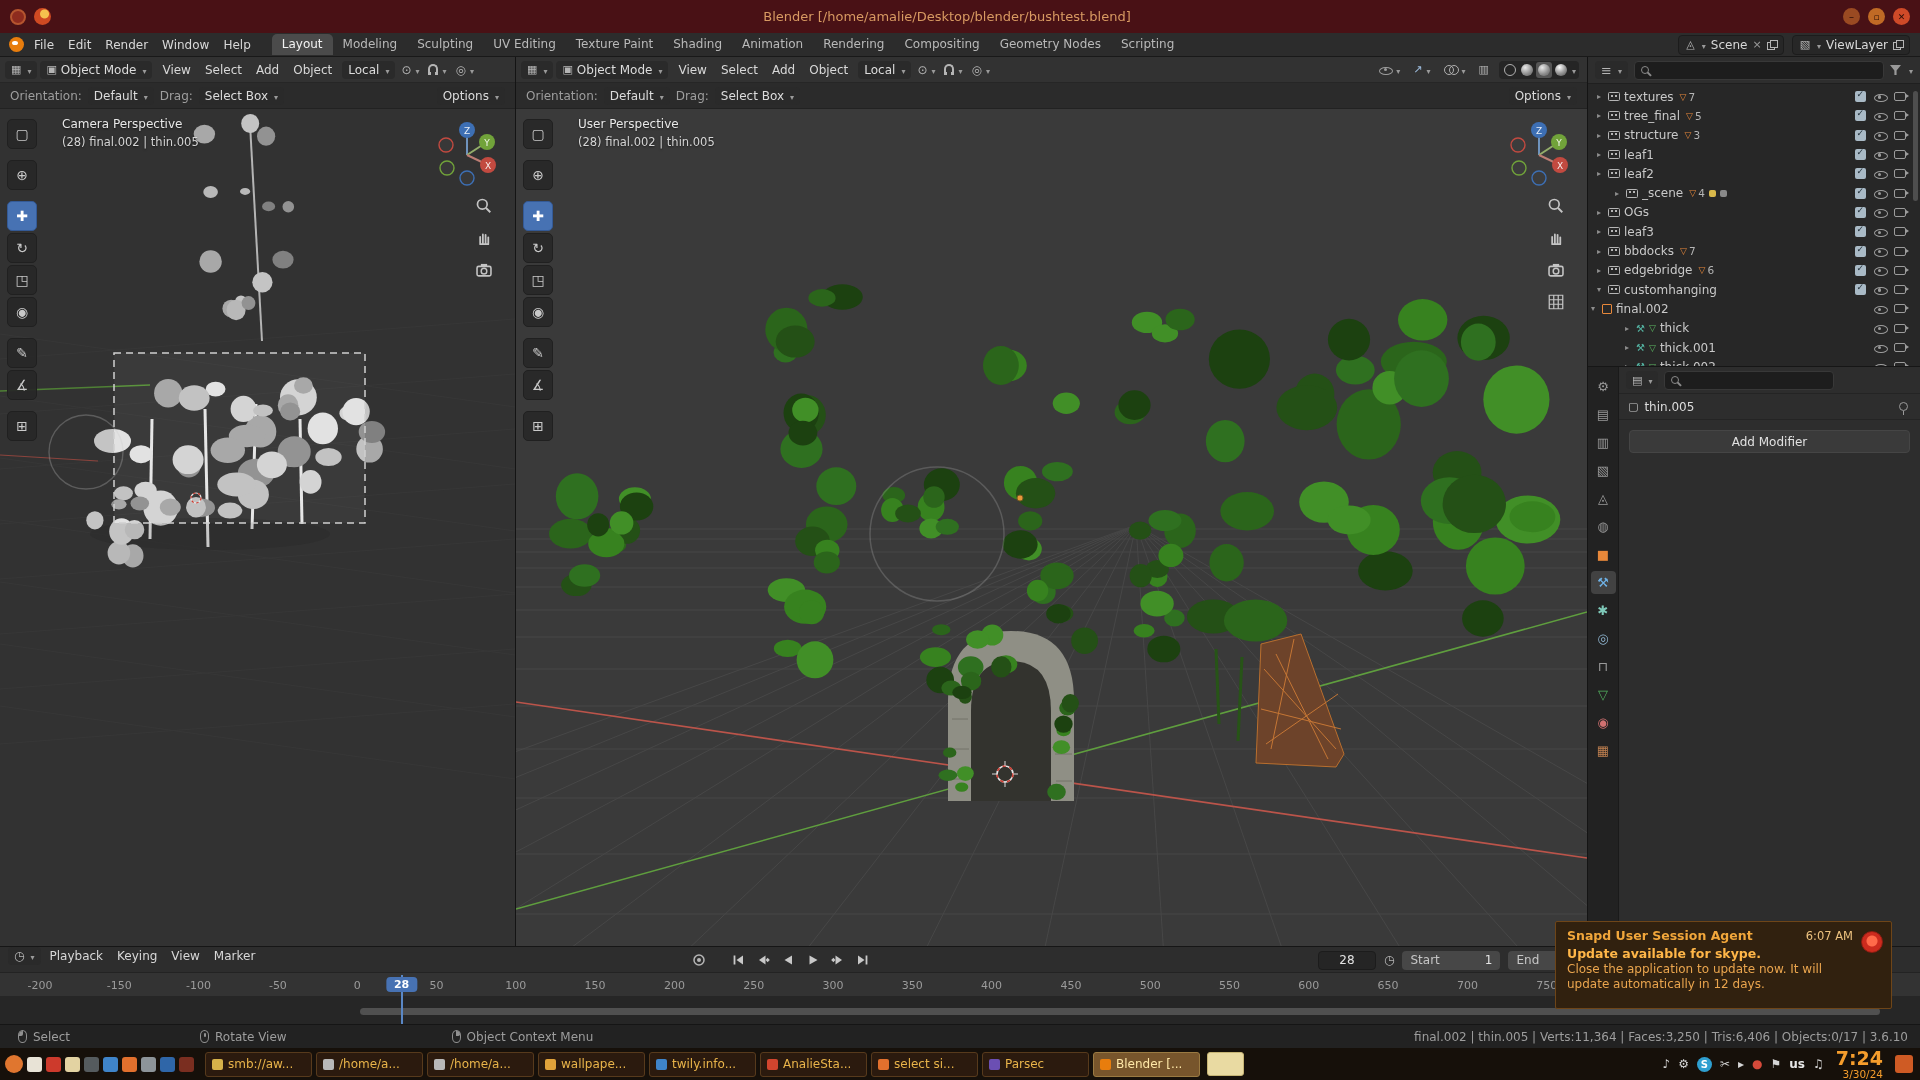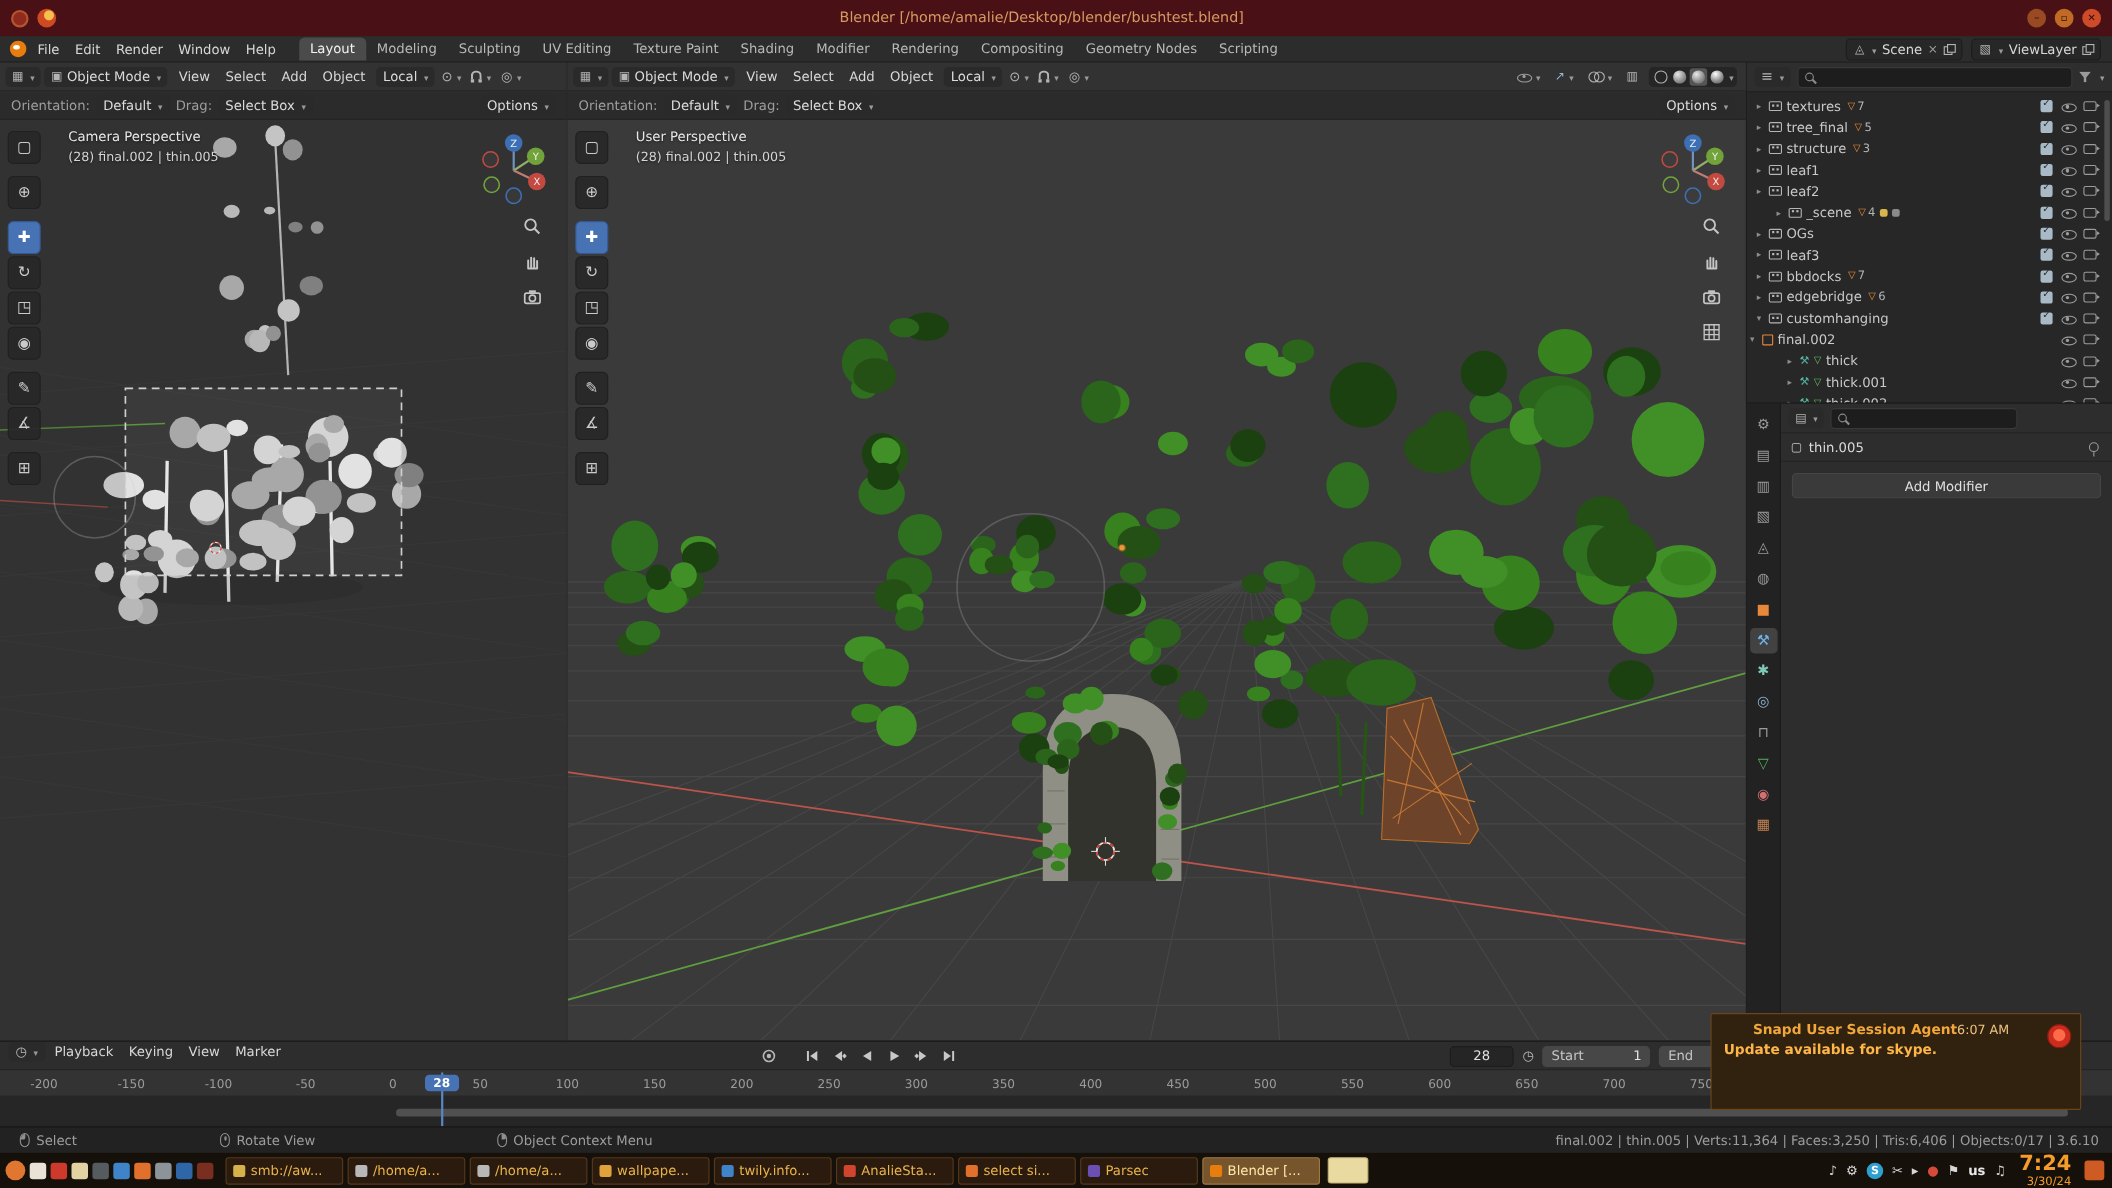--- a/index.html
+++ b/index.html
@@ -164,21 +164,21 @@
 .tray-ic{color:#d6d6d6;font-size:12px}
 .skype{width:15px;height:15px;border-radius:50%;background:#2f9fd0;color:#fff;font-size:10px;font-weight:bold;display:flex;align-items:center;justify-content:center}
 .kbd{color:#e8e8e8;font-weight:bold}
 .clock{display:flex;flex-direction:column;align-items:flex-end;line-height:1.12;color:#f59d2c;margin:0 4px}
 .clock .t{font-size:19px;font-weight:bold}
 .clock .d{font-size:10.5px}
 .lastic{width:18px;height:18px;border-radius:3px;background:#cf5b24;flex:none}
 
 
 .notif{position:absolute;left:1555px;top:921px;width:337px;height:88px;background:#31210f;border:1px solid #6e4518;border-radius:2px;padding:6px 38px 6px 11px;z-index:40}
-.notif-row1{display:flex;justify-content:center;align-items:baseline}
+.notif-row1{display:flex;justify-content:space-between;align-items:baseline}
 .notif-title{color:#f2a73b;font-weight:bold;font-size:12.5px}
 .notif-time{color:#edc27f;font-size:11.5px}
 .notif-head{margin-top:3px;font-weight:bold;color:#ffb648;font-size:12.5px}
 .notif-body{margin-top:1px;font-size:12px;line-height:1.28;color:#eaa54e}
 .notif-icon{position:absolute;right:8px;top:9px;width:22px;height:22px;border-radius:50%;background:radial-gradient(circle at 50% 45%,#ff6a4a 0 5px,#cc2b1e 6px 100%);border:1px solid #8e1d12}
 </style>
 </head>
 <body>
 
 <div id="app">
@@ -201,21 +201,21 @@
         <span class="hmenu">Window</span>
         <span class="hmenu">Help</span>
       </div>
     <div class="wtabs" id="workspace-tabs">
         <span class="wtab active">Layout</span>
         <span class="wtab">Modeling</span>
         <span class="wtab">Sculpting</span>
         <span class="wtab">UV Editing</span>
         <span class="wtab">Texture Paint</span>
         <span class="wtab">Shading</span>
-        <span class="wtab">Modifier</span>
+        <span class="wtab">Animation</span>
         <span class="wtab">Rendering</span>
         <span class="wtab">Compositing</span>
         <span class="wtab">Geometry Nodes</span>
         <span class="wtab">Scripting</span>
       </div>
     <div class="tb-right">
       <span class="selector">
         <i class="g g-scene"></i>
         <span class="chev"></span>
         <span>Scene</span>
@@ -1191,16 +1191,17 @@
       <span class="lastic"></span>
     </div>
   </div>
 
   <div class="notif">
     <div class="notif-row1">
       <span class="notif-title">Snapd User Session Agent</span>
       <span class="notif-time">6:07 AM</span>
     </div>
     <div class="notif-head">Update available for skype.</div>
+    <div class="notif-body">Close the application to update now. It will update automatically in 12 days.</div>
     <span class="notif-icon"></span>
   </div>
 
 </div>
 
 </body></html>

